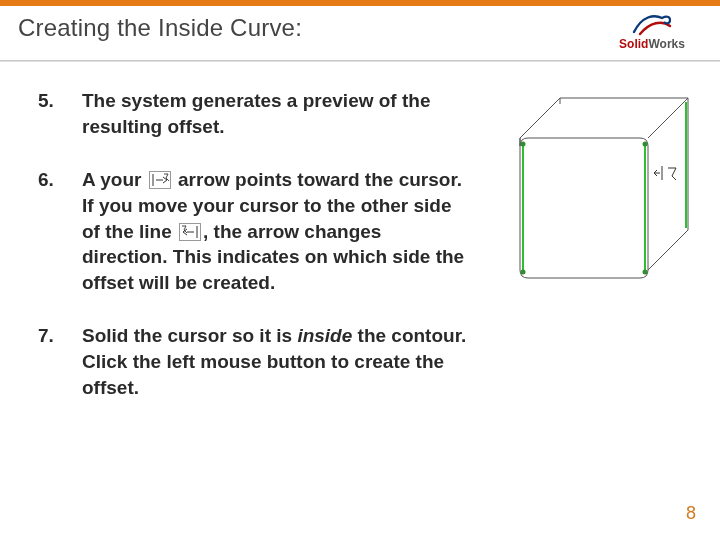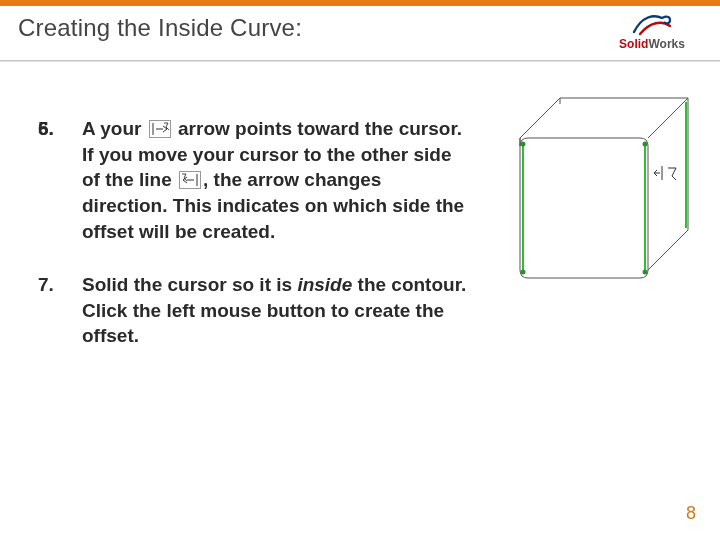--- a/index.html
+++ b/index.html
@@ -132,21 +132,21 @@
     <path d="M8 22 C 18 10, 30 8, 38 14" stroke="#b10d0d" stroke-width="2.4" fill="none" stroke-linecap="round"></path>
     <path d="M30 6 C 34 4, 38 4, 38 8 C 38 12, 34 12, 32 10" stroke="#0a3a7a" stroke-width="2.2" fill="none"></path>
   </svg>
   <div class="logo-text">
     <span>Solid</span><span class="works">Works</span>
   </div>
 </div>
 
 <div class="body-area">
   <ol class="steps" id="steps">
-      <li><span class="num">5.</span></li>
+      <li><span class="num">5.</span><span>The system generates a preview of the resulting offset.</span></li>
       <li><span class="num">6.</span><span>A your </span><span class="inline-icon"><svg width="20" height="16" viewBox="0 0 20 16">
             <line x1="3" y1="2" x2="3" y2="14" stroke="#333" stroke-width="1"></line>
             <line x1="6" y1="8" x2="13" y2="8" stroke="#333" stroke-width="1"></line>
             <path d="M13 5 L17 8 L13 11" stroke="#333" stroke-width="1" fill="none"></path>
             <path d="M14 2 L18 2 L16 6 L19 9" stroke="#333" stroke-width="0.9" fill="none"></path>
           </svg></span><span> arrow  points toward the cursor. If you move your cursor to the other side of the line </span><span class="inline-icon"><svg width="20" height="16" viewBox="0 0 20 16">
             <path d="M2 2 L6 2 L4 6 L7 9" stroke="#333" stroke-width="0.9" fill="none"></path>
             <line x1="17" y1="2" x2="17" y2="14" stroke="#333" stroke-width="1"></line>
             <line x1="14" y1="8" x2="7" y2="8" stroke="#333" stroke-width="1"></line>
             <path d="M7 5 L3 8 L7 11" stroke="#333" stroke-width="1" fill="none"></path>

